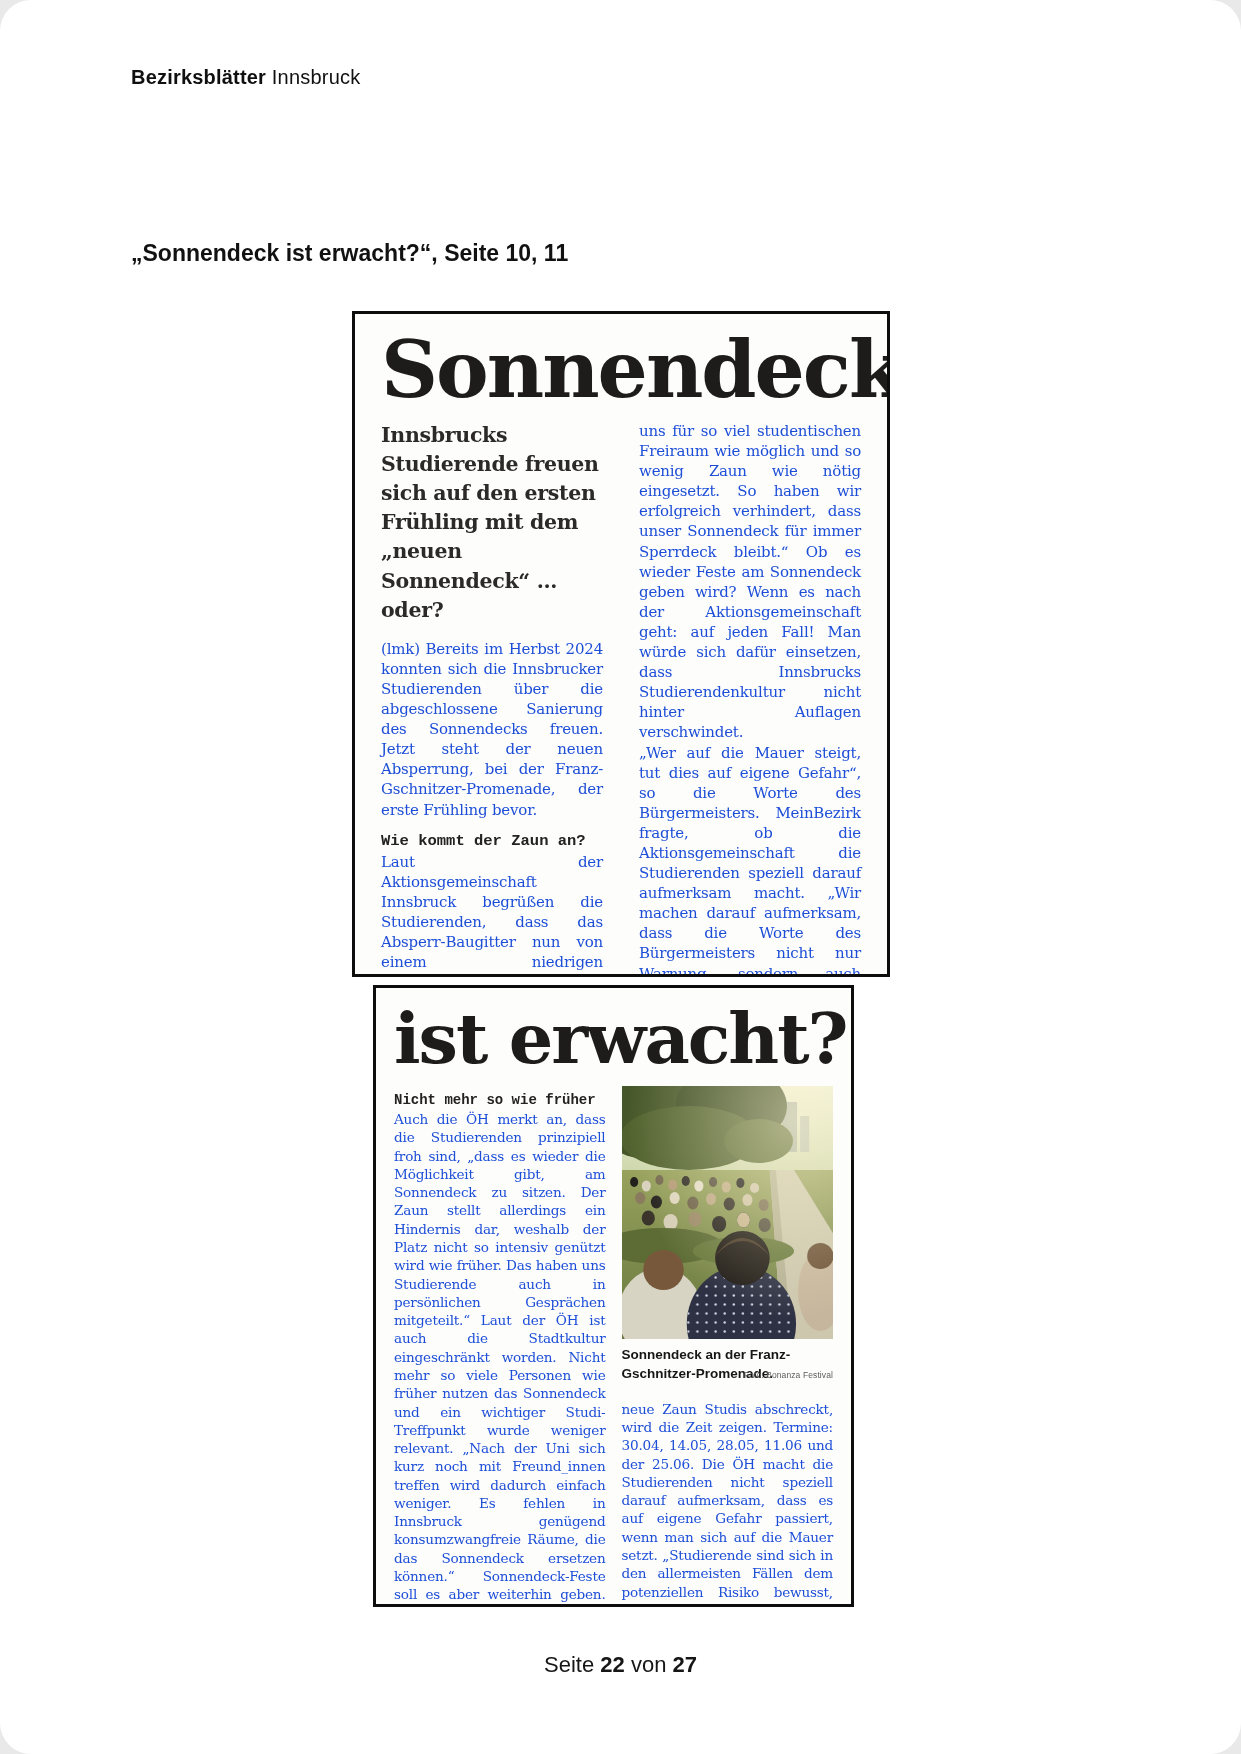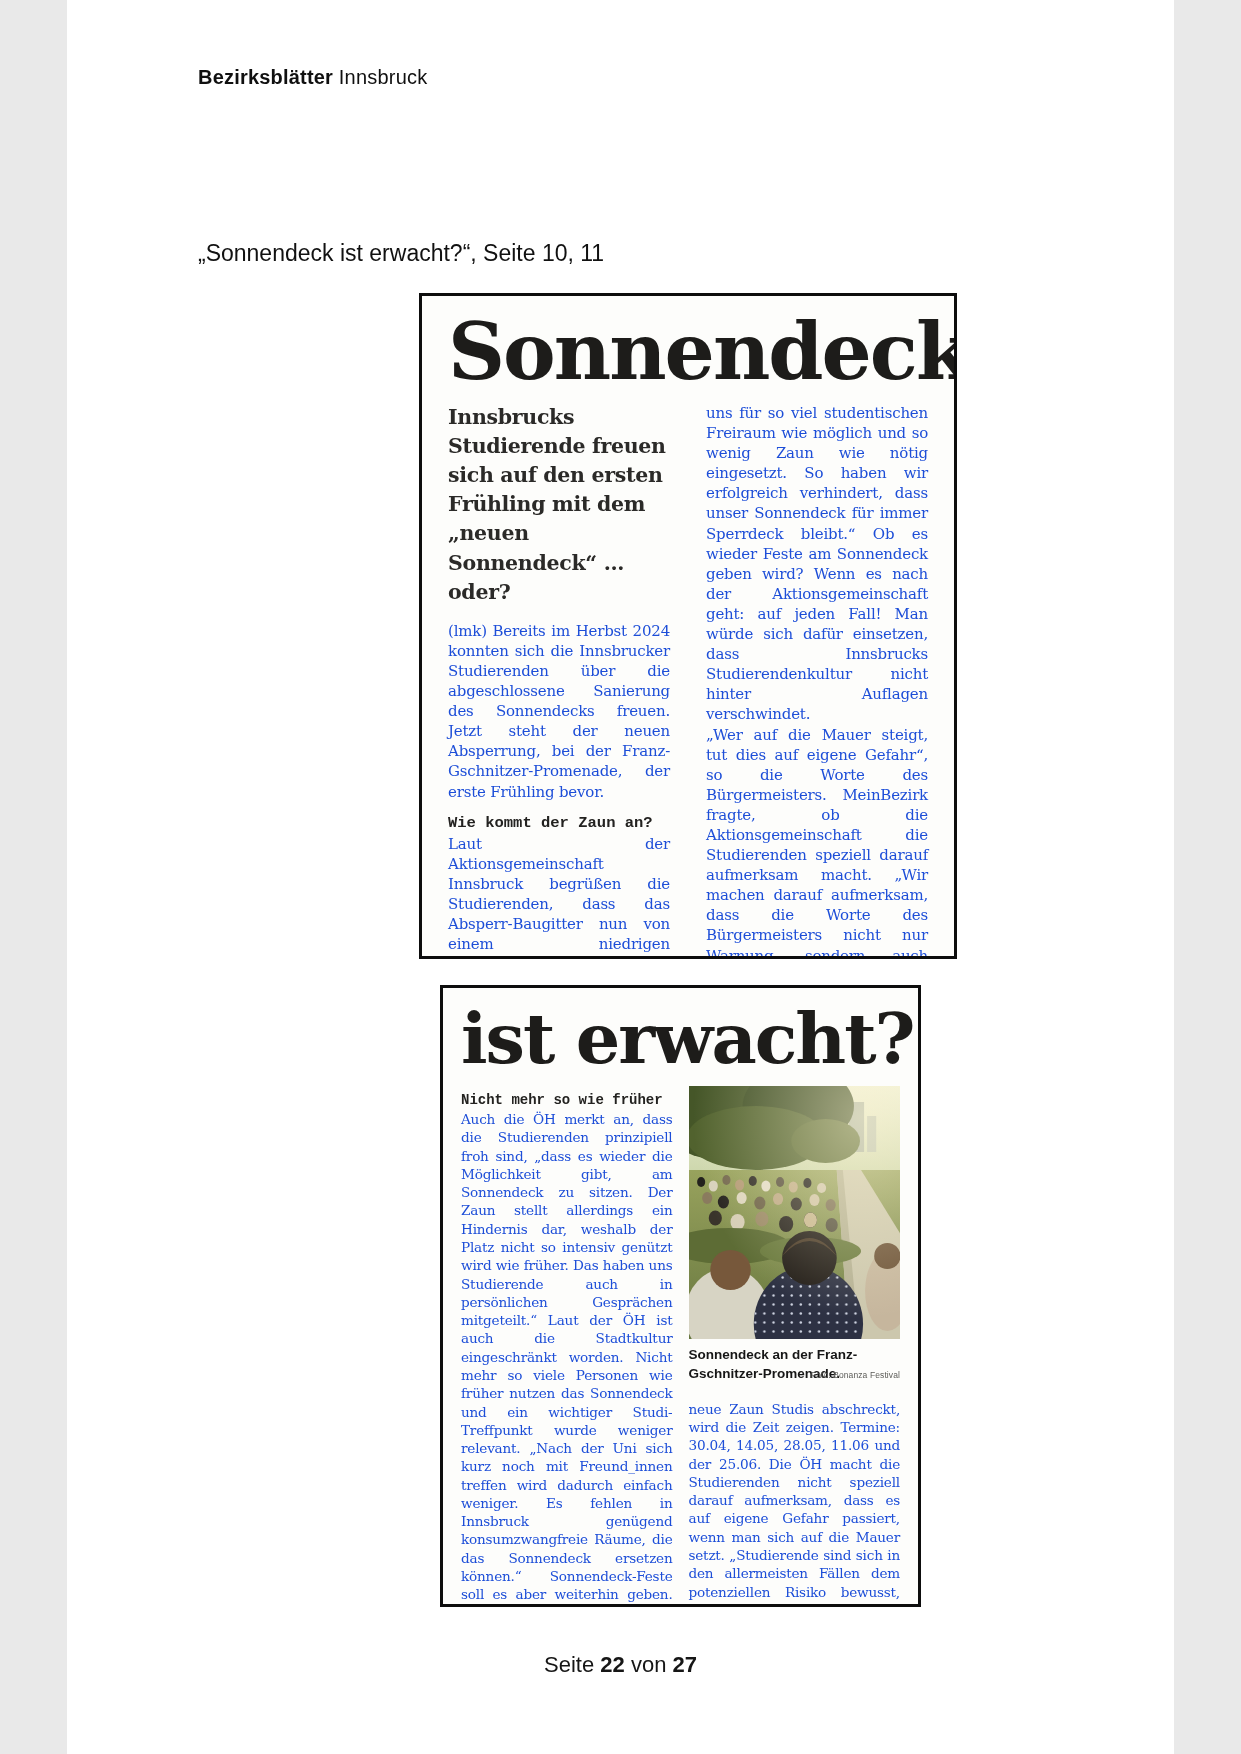--- a/index.html
+++ b/index.html
@@ -1,30 +1,30 @@
 <!DOCTYPE html>
 <html lang="de"><head>
 <meta charset="utf-8">
 <style>
   html,body{margin:0;padding:0;background:#e9e9e9;}
   .page{
-    position:relative;width:1107px;height:1754px;background:#ffffff;
+    position:relative;width:1241px;height:1754px;background:#ffffff;
     margin:0 auto;overflow:hidden;
-    font-family:"Liberation Sans",sans-serif;color:#1c1c1a;
+    font-family:"Liberation Sans",sans-serif;color:#1c1c1a;border-radius:31px;
   }
   .brand{position:absolute;left:131px;top:66px;font-size:20px;letter-spacing:.2px;color:#101010;}
   .brand .b{font-weight:bold;}
-  .doc-title{position:absolute;left:131px;top:240px;font-size:23px;font-weight:normal;color:#111;}
+  .doc-title{position:absolute;left:131px;top:240px;font-size:23px;font-weight:bold;color:#111;}
 
   
   .clip{
     position:absolute;background:#fdfdfb;border:3px solid #0d0d0d;box-sizing:border-box;
     overflow:hidden;
   }
-  .clip1{left:352px;top:293px;width:538px;height:666px;padding:6px 26px 0 26px;}
+  .clip1{left:352px;top:311px;width:538px;height:666px;padding:6px 26px 0 26px;}
   .clip2{left:373px;top:985px;width:481px;height:622px;padding:2px 18px 0 18px;}
 
   .headline{
     font-family:"DejaVu Serif","Liberation Serif",serif;font-weight:800;color:#1d1c1a;
     letter-spacing:-2px;line-height:1.0;margin:10px 0 4px 0;white-space:nowrap;
   }
   .clip1 .headline{font-size:79px;}
   .clip2 .headline{font-size:70px;margin-top:14px;text-align:center;}
 
   .cols{display:flex;margin-top:12px;}

